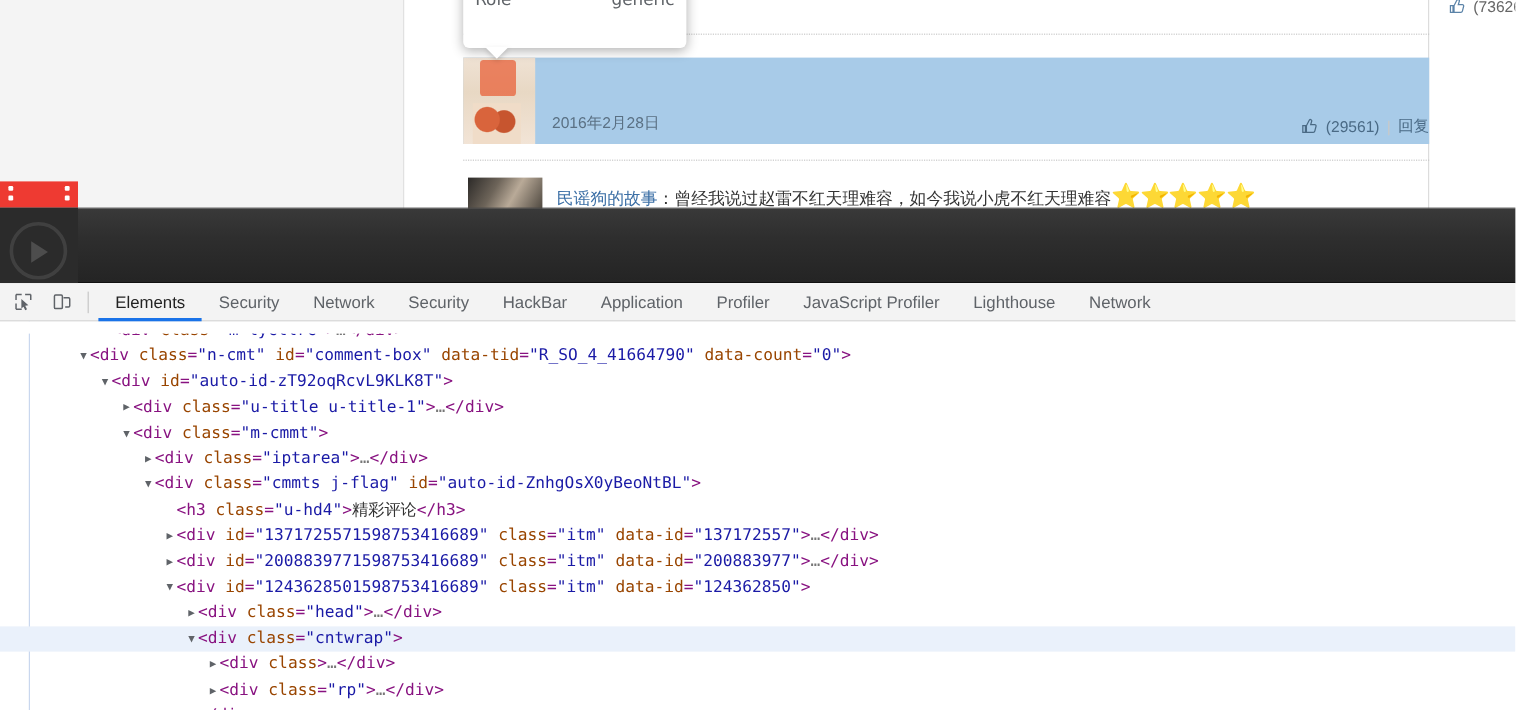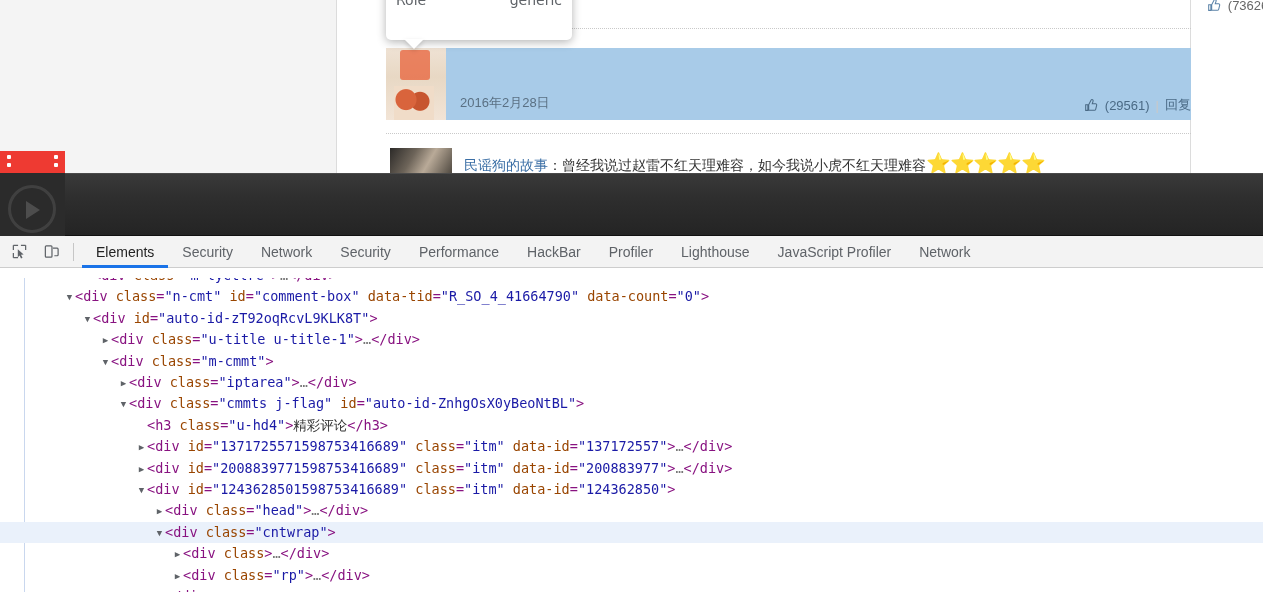--- a/index.html
+++ b/index.html
@@ -425,25 +425,25 @@
           <rect x="2.5" y="3" width="7" height="12" rx="1" fill="none" stroke="#5f6368" stroke-width="1.3"></rect>
           <path d="M10.5 5.5 h4.5 a1 1 0 0 1 1 1 v6 a1 1 0 0 1-1 1 h-3" fill="none" stroke="#5f6368" stroke-width="1.3"></path>
         </svg>
       </div>
       <div class="dt-sep"></div>
       <div class="dt-tabs">
           <div class="dt-tab active">Elements</div>
           <div class="dt-tab">Security</div>
           <div class="dt-tab">Network</div>
           <div class="dt-tab">Security</div>
-          <div class="dt-tab">Performance</div>
           <div class="dt-tab">HackBar</div>
+          <div class="dt-tab">Application</div>
           <div class="dt-tab">Profiler</div>
+          <div class="dt-tab">JavaScript Profiler</div>
           <div class="dt-tab">Lighthouse</div>
-          <div class="dt-tab">JavaScript Profiler</div>
           <div class="dt-tab">Network</div>
         </div>
     </div>
 
     <div class="dom">
       <div class="indent-guide"></div>
       <div id="dom-lines">
           <div class="dom-line" style="top: -3px; padding-left: 82px;"><span class="arrow"></span><span class="tag">&lt;div </span><span class="attr">class</span><span class="tag">=</span><span class="val">"m-lyctlrc"</span><span class="tag">&gt;</span><span class="ell">…</span><span class="tag">&lt;/div&gt;</span></div>
           <div class="dom-line" style="top: 18.4px; padding-left: 64px;"><span class="arrow">▼</span><span class="tag">&lt;div </span><span class="attr">class</span><span class="tag">=</span><span class="val">"n-cmt"</span><span class="tag"> </span><span class="attr">id</span><span class="tag">=</span><span class="val">"comment-box"</span><span class="tag"> </span><span class="attr">data-tid</span><span class="tag">=</span><span class="val">"R_SO_4_41664790"</span><span class="tag"> </span><span class="attr">data-count</span><span class="tag">=</span><span class="val">"0"</span><span class="tag">&gt;</span></div>
           <div class="dom-line" style="top: 39.8px; padding-left: 82px;"><span class="arrow">▼</span><span class="tag">&lt;div </span><span class="attr">id</span><span class="tag">=</span><span class="val">"auto-id-zT92oqRcvL9KLK8T"</span><span class="tag">&gt;</span></div>

